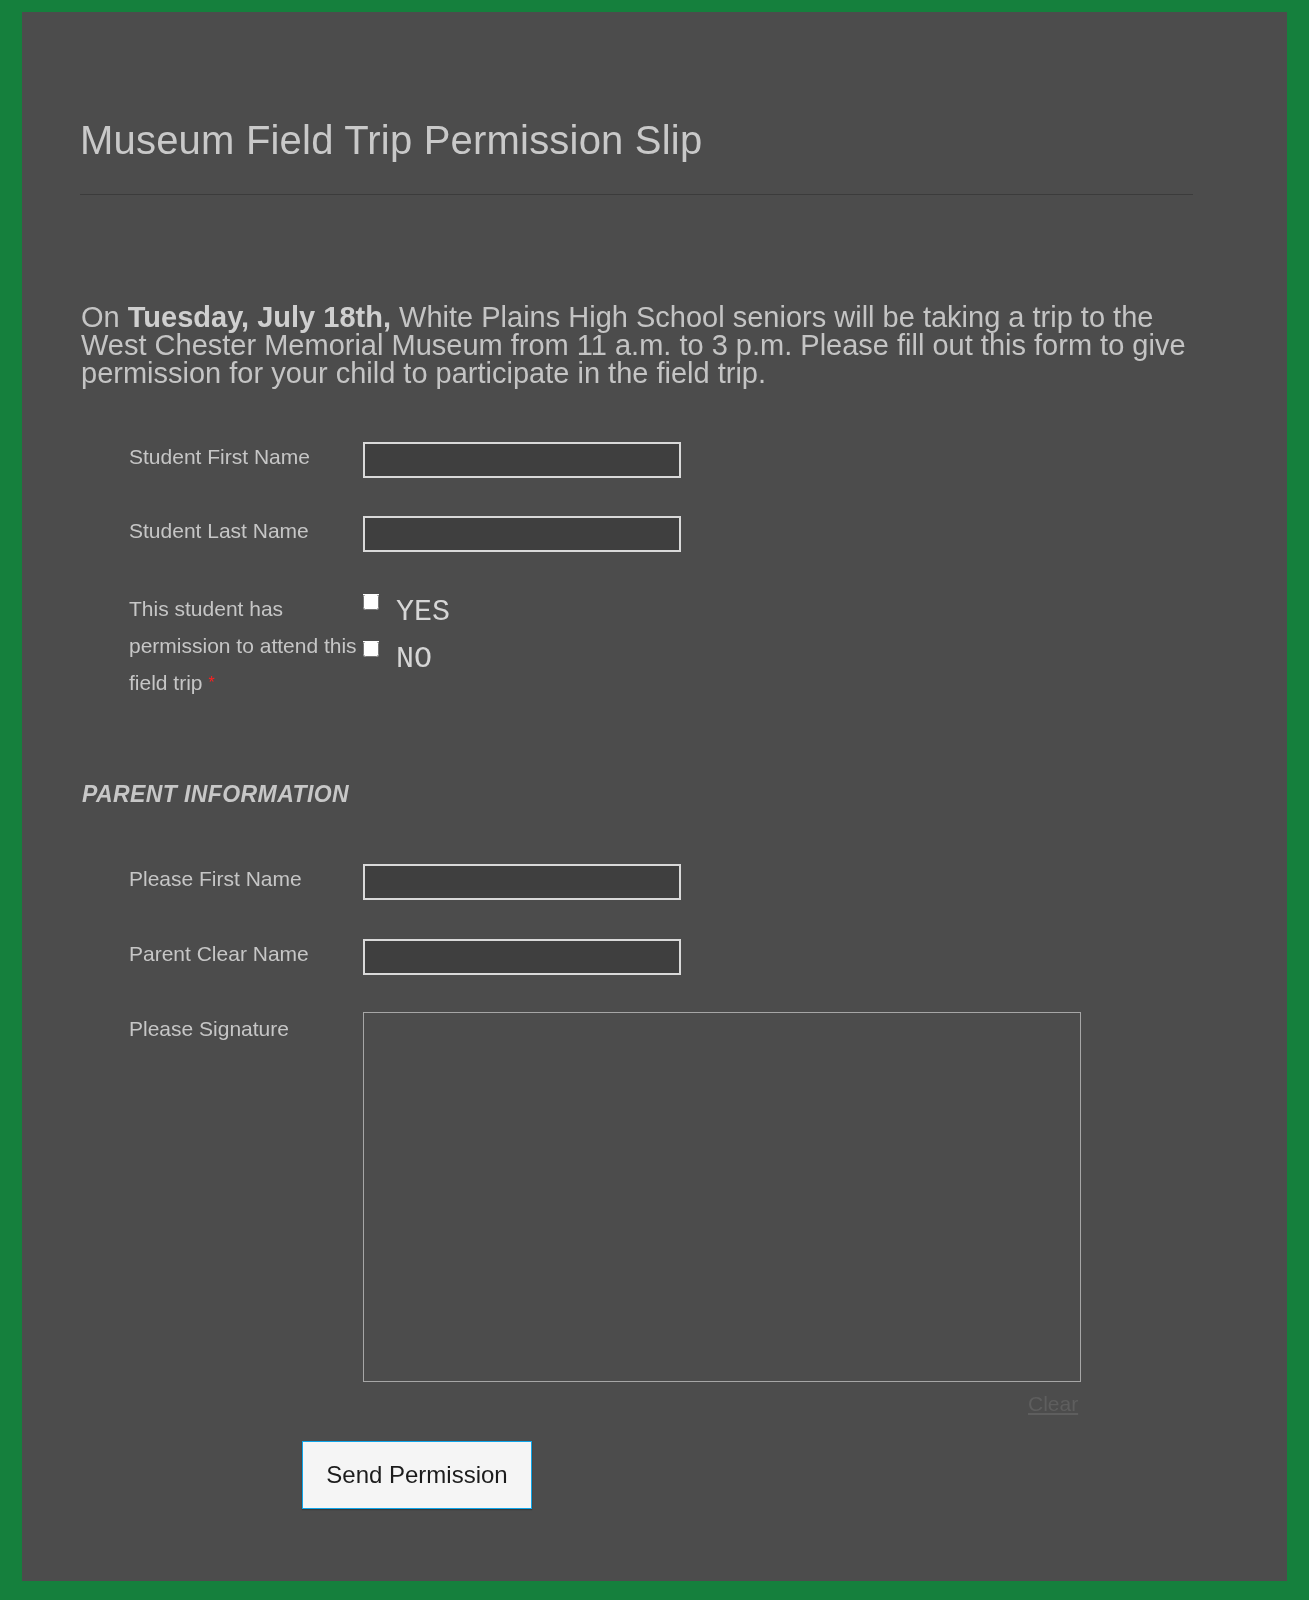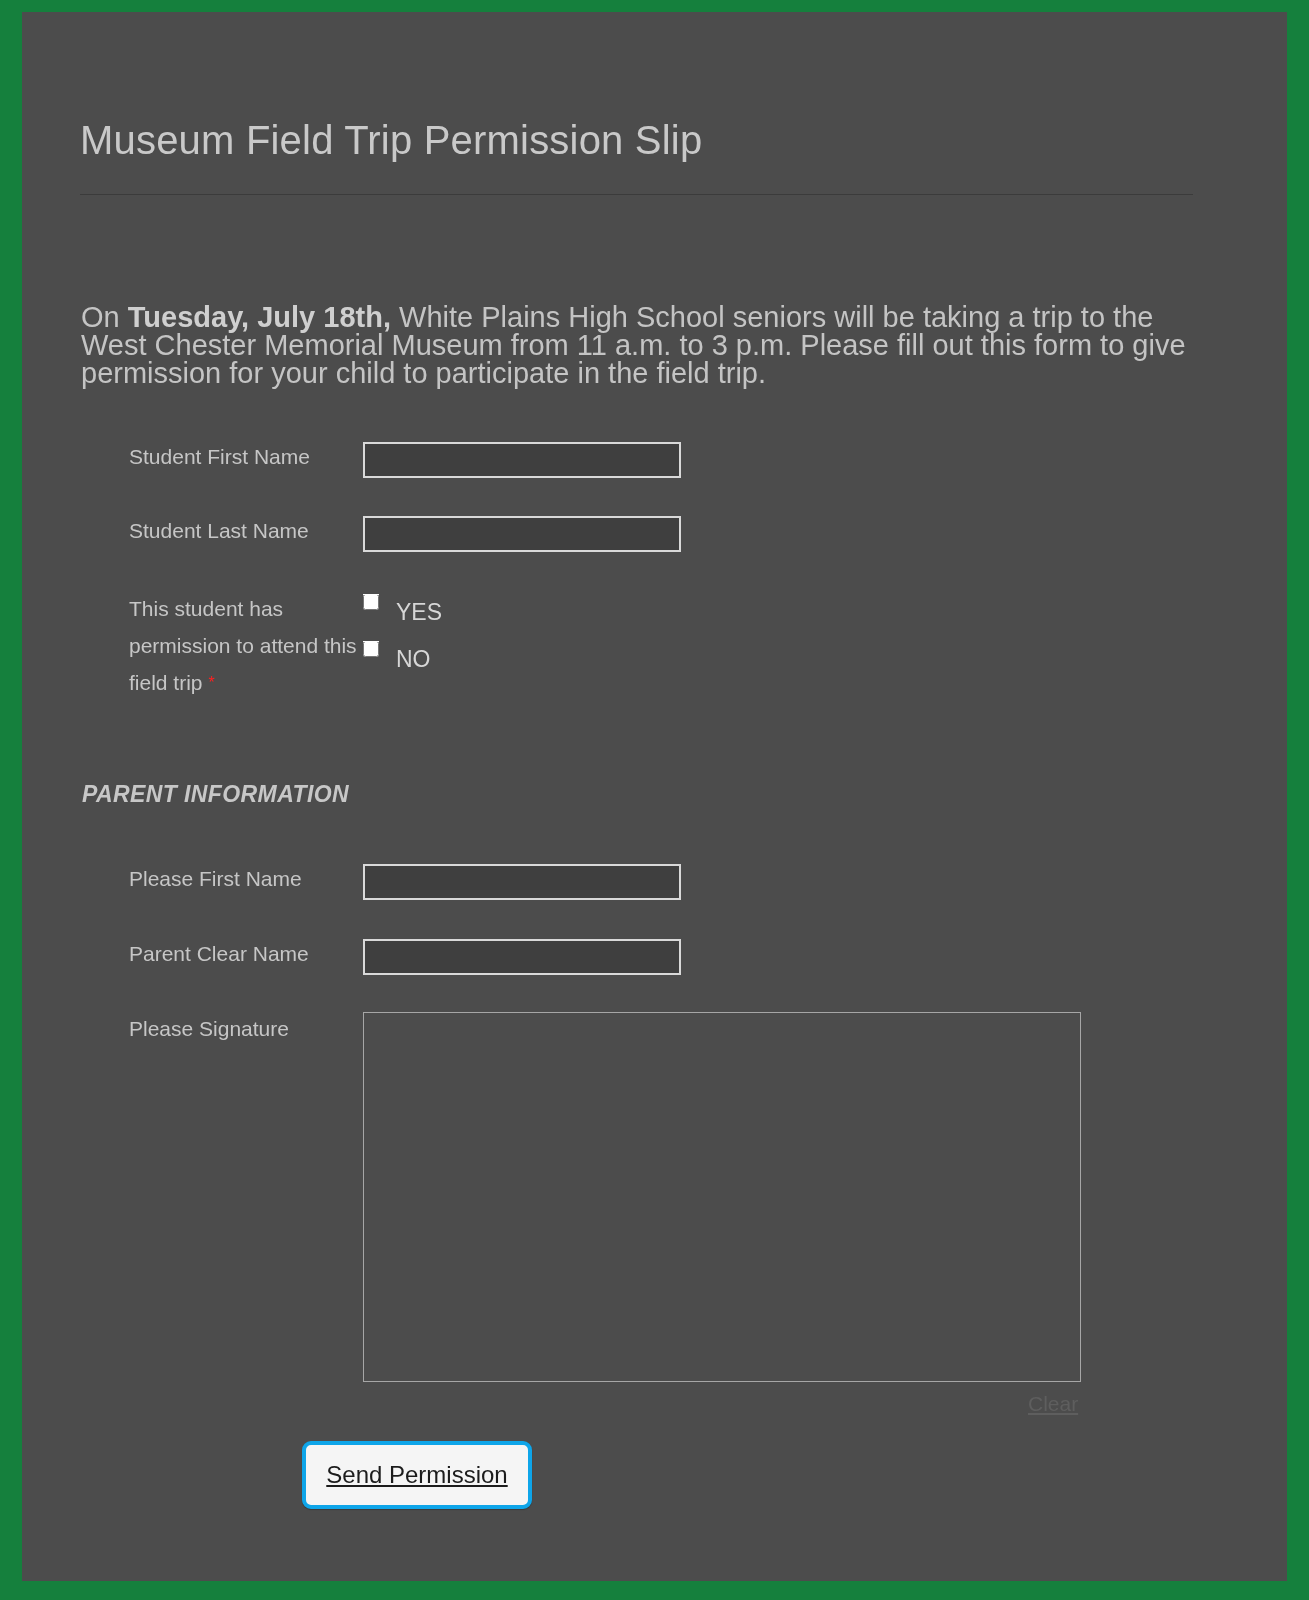--- a/index.html
+++ b/index.html
@@ -133,24 +133,25 @@
     box-sizing: border-box;
     box-shadow: inset 0 1px 0 #ffffff;
     padding: 0;
     margin: 0;
     cursor: pointer;
   }
   .choice-text {
     position: absolute;
     left: 33px;
     top: 10px;
-    font-size: 23px;
+    font-size: 30px;
     color: #d6d6d6;
     line-height: 24px;
     white-space: nowrap;
+    font-family: Liberation Mono, monospace;
   }
 
   
   .section-head {
     position: absolute;
     left: 60px;
     font-size: 23px;
     font-weight: 700;
     color: #c7c7c7;
     letter-spacing: 0.4px;
@@ -181,28 +182,27 @@
   }
 
   
   .submit-btn {
     position: absolute;
     left: 280px;
     top: 1429px;
     width: 230px;
     height: 68px;
     background: #f5f5f5;
-    border: 4px solid #0ea5e9;
-    border-radius: 9px;
+    border: 1px solid #0ea5e9;
+    border-radius: 0;
     color: #1c1c1c;
     font-family: "Liberation Sans", sans-serif;
     font-size: 24px;
     cursor: pointer;
     box-shadow: 0 1px 1px rgba(0,0,0,0.25);
-    text-decoration: underline;
   }
 </style>
 </head>
 <body>
 
 <div class="frame">
   <div class="panel">
 
     <h1 class="form-title">Museum Field Trip Permission Slip</h1>
 

